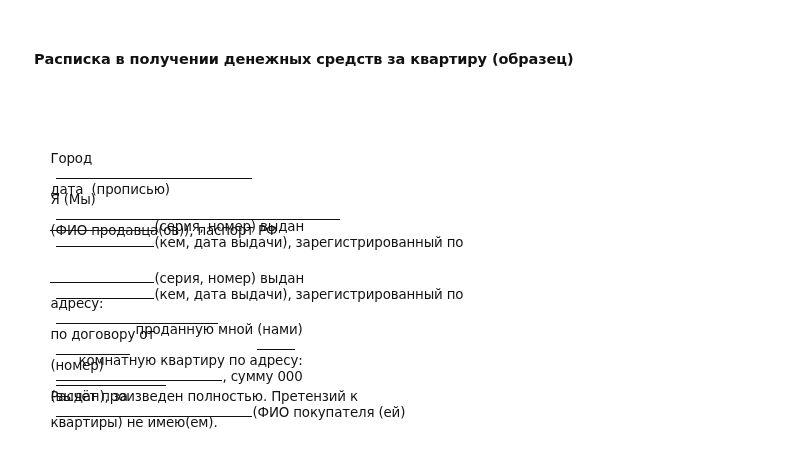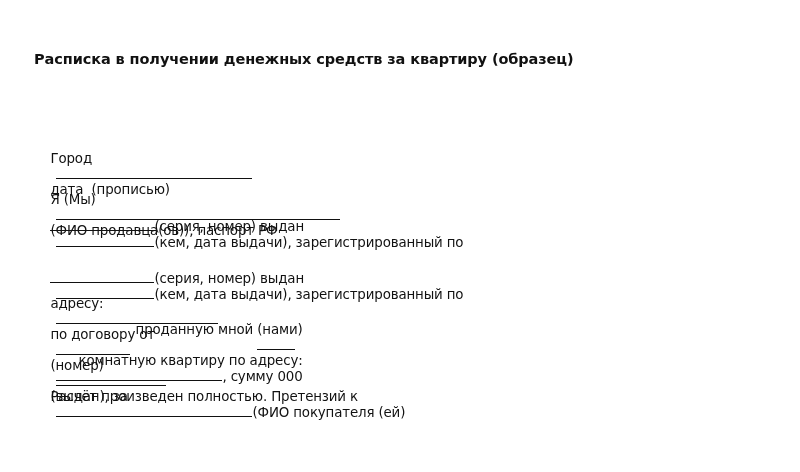--- a/index.html
+++ b/index.html
@@ -92,19 +92,22 @@
     <span>комнатную квартиру по адресу:</span>
     <span class="blank" style="width:166px;margin-left:6px;"></span><span>, сумму 000</span>
   </div>
 
 
   <div class="line" style="top:330px;">
     <span>Расчёт произведен полностью. Претензий к</span>
     <span class="blank" style="width:196px;margin-left:6px;"></span><span>(ФИО покупателя (ей)</span>
   </div>
 
+  <div class="line" style="top:356px;">
+    <span>квартиры) не имею(ем).</span>
+  </div>
 
 
   <div class="line" style="top:437px;">
     <span>Дата</span>
   </div>
 
 </div>
 
 </body></html>

